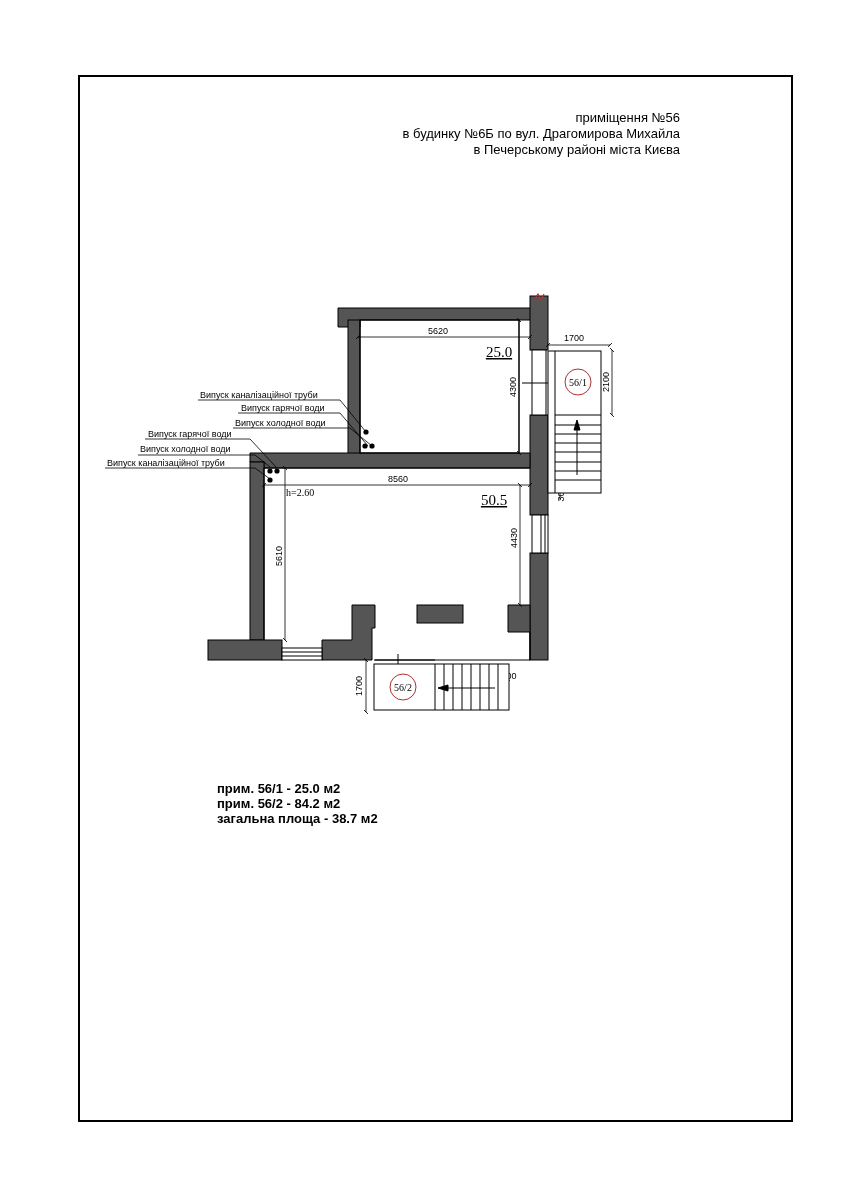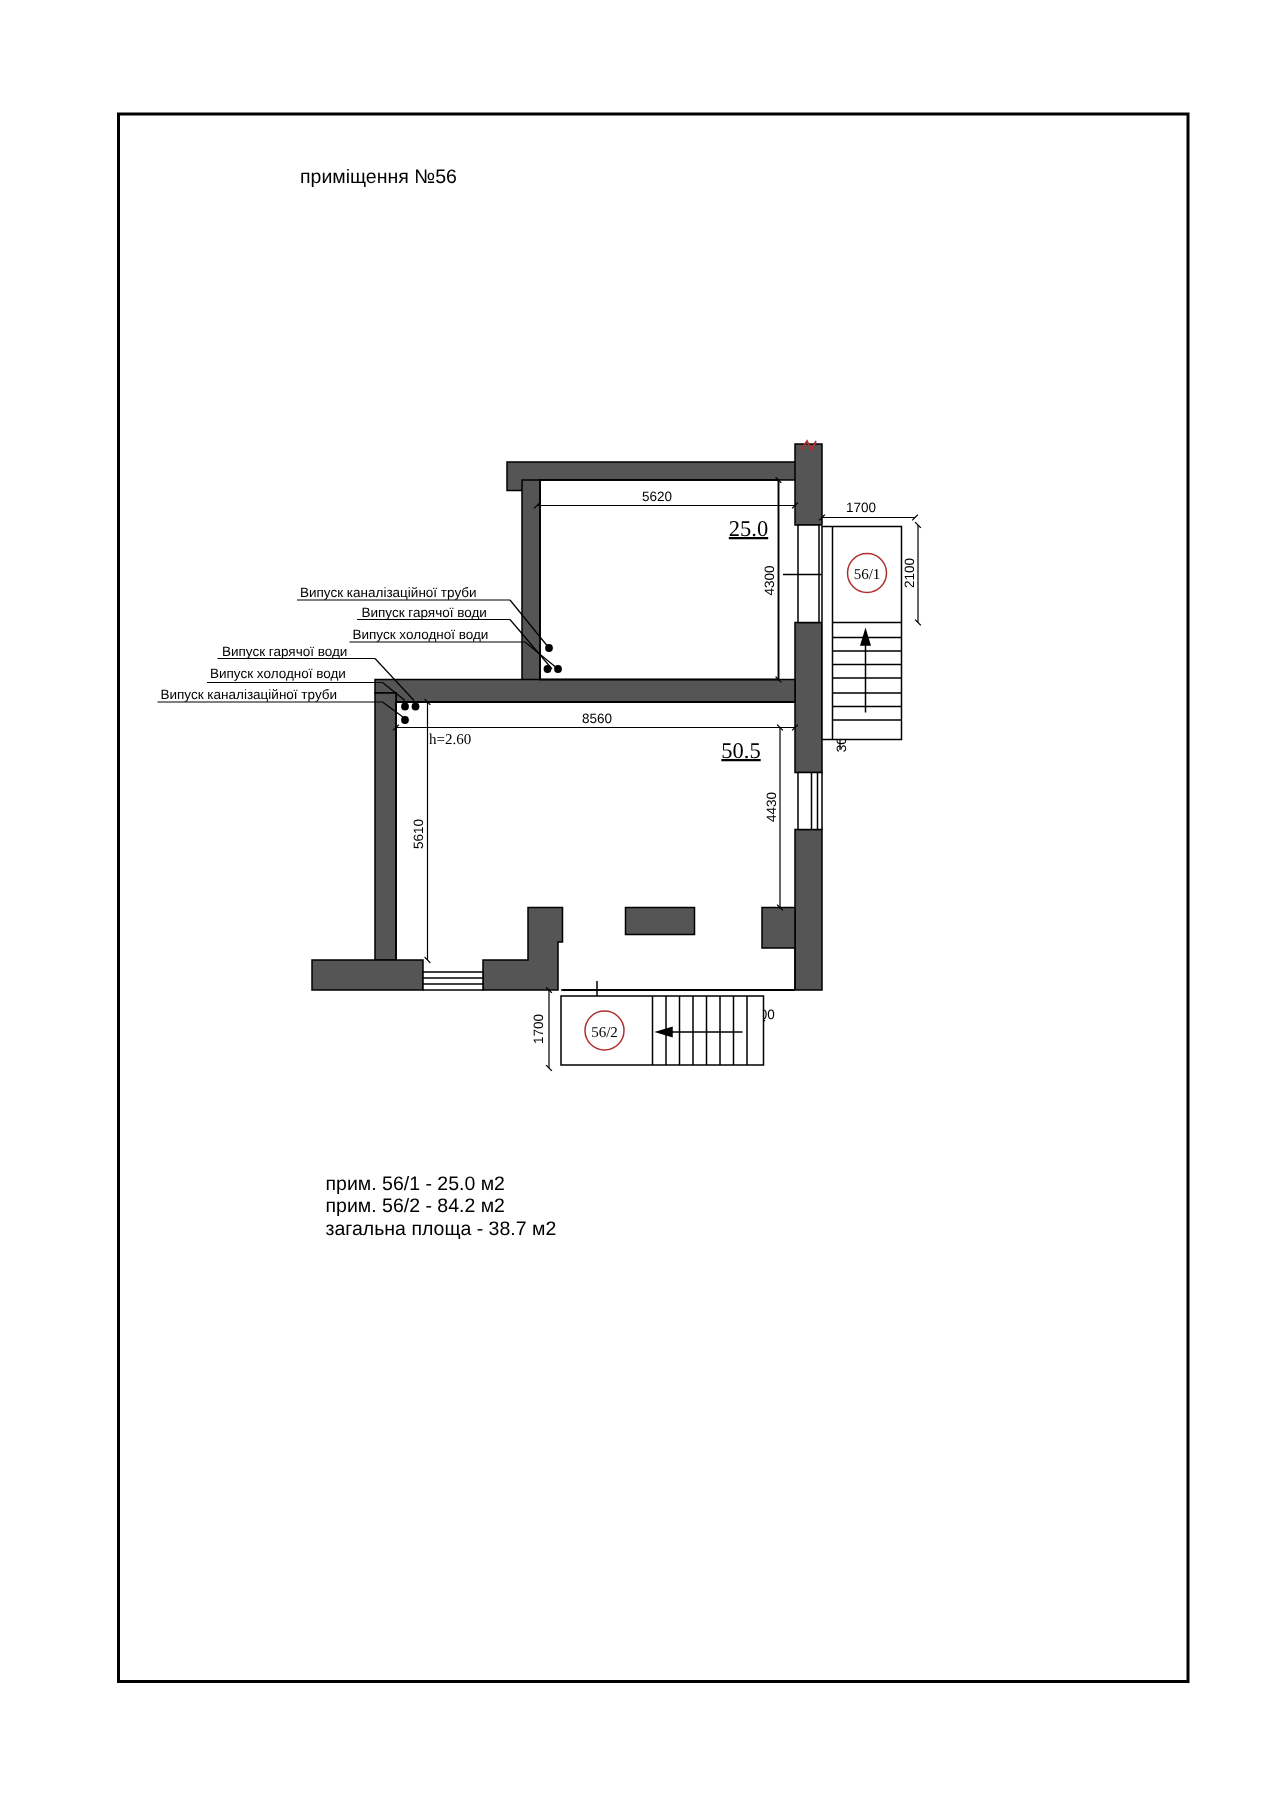--- a/index.html
+++ b/index.html
@@ -1,32 +1,34 @@
 <!DOCTYPE html>
 <html><head>
   <meta charset="utf-8">
   <style>
     html, body { margin: 0; padding: 0; background: #ffffff; }
     body { width: 847px; height: 1200px; position: relative; overflow: hidden; font-family: "Liberation Sans", sans-serif; color: #000; }
     .frame { position: absolute; left: 78px; top: 75px; width: 715px; height: 1047px; border: 2px solid #000; box-sizing: border-box; }
-    .title { position: absolute; left: 200px; top: 110px; width: 480px; text-align: left; font-size: 13px; line-height: 16px; }
+    .title { position: absolute; left: 200px; top: 110px; width: 480px; text-align: right; font-size: 13px; line-height: 16px; }
     .title div { white-space: nowrap; }
     .plan { position: absolute; left: 0; top: 0; width: 847px; height: 1200px; }
     .svg-text { font-family: "Liberation Sans", sans-serif; }
     .serif { font-family: "Liberation Serif", serif; }
-    .summary { position: absolute; left: 217px; top: 781px; font-size: 13px; line-height: 15px; }
+    .summary { position: absolute; left: 217px; top: 781px; font-size: 13px; line-height: 15px; font-weight: bold; }
     .summary div { white-space: nowrap; }
   </style>
 </head>
 <body>
 
 <div class="frame"></div>
 
 <div class="title">
   <div>приміщення №56</div>
+  <div>в будинку  №6Б по вул. Драгомирова Михайла</div>
+  <div>в Печерському районі міста Києва</div>
 </div>
 
 <svg class="plan" width="847" height="1200" viewBox="0 0 847 1200" xmlns="http://www.w3.org/2000/svg">
   <defs>
     <marker id="tick" viewBox="0 0 10 10" refX="5" refY="5" markerWidth="8" markerHeight="8" orient="auto">
       <line x1="2" y1="8" x2="8" y2="2" stroke="#000" stroke-width="1.4"></line>
     </marker>
   </defs>
 
   <g fill="#555555" stroke="#000" stroke-width="1">

